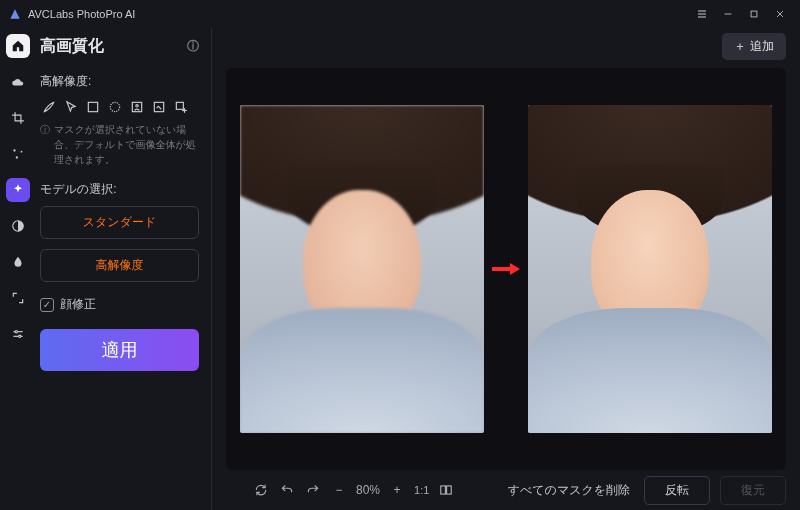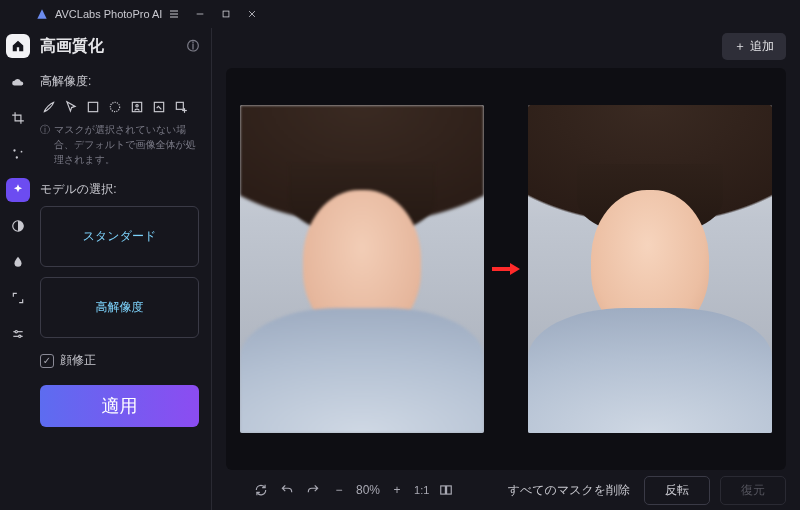--- a/index.html
+++ b/index.html
@@ -1,33 +1,33 @@
 <!DOCTYPE html>
 <html><head>
 <meta charset="utf-8">
 <style>
 * { margin: 0; padding: 0; box-sizing: border-box; font-family: -apple-system, "Segoe UI", sans-serif; }
 body { width: 800px; height: 510px; background: #16161d; color: #e5e5e8; overflow: hidden; }
-.titlebar { height: 28px; display: flex; align-items: center; padding: 0 8px; justify-content: flex-start; margin-left: 27px; }
+.titlebar { height: 28px; display: flex; align-items: center; padding: 0 8px; justify-content: space-between; }
 .titlebar-left { display: flex; align-items: center; gap: 6px; font-size: 11px; color: #c9c9d0; }
 .titlebar-right { display: flex; align-items: center; gap: 2px; }
 .win-btn { width: 24px; height: 22px; display: flex; align-items: center; justify-content: center; cursor: pointer; }
 .app-body { display: flex; height: calc(100% - 28px); }
 .rail { width: 36px; background: #16161d; display: flex; flex-direction: column; align-items: center; padding-top: 6px; gap: 12px; }
 .rail-item { width: 24px; height: 24px; display: flex; align-items: center; justify-content: center; border-radius: 6px; cursor: pointer; color: #c9c9d0; }
 .rail-item.active { background: #6c4cf1; color: #fff; }
 .rail-home { background: #f2f2f5; color: #16161d; border-radius: 6px; }
 .sidebar { width: 176px; background: #16161d; padding: 6px 12px 0 4px; border-right: 1px solid #2a2a33; }
 .panel-title { font-size: 16px; font-weight: 600; display: flex; align-items: center; gap: 6px; margin-bottom: 16px; margin-top: 2px; }
 .info-dot { color: #7a7a86; font-size: 12px; margin-left: auto; }
 .section-label { font-size: 12px; color: #c9c9d0; margin-bottom: 8px; }
 .tool-row { display: flex; gap: 4px; margin-bottom: 6px; }
 .tool-ic { width: 18px; height: 18px; display: flex; align-items: center; justify-content: center; color: #c9c9d0; cursor: pointer; }
 .hint { font-size: 10px; color: #7a7a86; line-height: 1.5; display: flex; gap: 4px; margin-bottom: 14px; }
-.model-btn { width: 100%; border: 1px solid #3a3a46; background: transparent; color: #7dd3fc; padding: 21px 0; border-radius: 6px; font-size: 12px; cursor: pointer; margin-bottom: 10px; }
+.model-btn { width: 100%; border: 1px solid #3a3a46; background: transparent; color: #f97316; padding: 7px 0; border-radius: 6px; font-size: 12px; cursor: pointer; margin-bottom: 10px; }
 .check-row { display: flex; align-items: center; gap: 6px; font-size: 12px; color: #c9c9d0; margin: 4px 0 16px; }
 .checkbox { width: 14px; height: 14px; border: 1.5px solid #8a8a96; border-radius: 3px; display: flex; align-items: center; justify-content: center; color: #a9a9b3; font-size: 10px; }
 .apply-btn { width: 100%; padding: 9px 0; border: none; border-radius: 6px; font-size: 18px; color: #fff; cursor: pointer; background: linear-gradient(90deg, #5d6cf0, #8c4cf1); }
 .main { flex: 1; display: flex; flex-direction: column; background: #16161d; }
 .topbar { height: 36px; display: flex; align-items: center; justify-content: flex-end; gap: 10px; padding: 0 14px; }
 .add-btn { display: flex; align-items: center; gap: 4px; background: #2e2e38; border: none; color: #e5e5e8; padding: 5px 12px; border-radius: 5px; font-size: 12px; cursor: pointer; }
 .export-btn { display: flex; align-items: center; gap: 6px; background: #7b4cf1; border: none; color: #fff; padding: 5px 12px; border-radius: 5px; font-size: 12px; cursor: pointer; }
 .canvas { flex: 1; background: #0e0e13; margin: 4px 14px 0 14px; border-radius: 6px; display: flex; align-items: center; justify-content: center; gap: 8px; }
 .photo { width: 244px; height: 328px; border-radius: 2px; overflow: hidden; }
 .arrow { color: #ff2a2a; }

